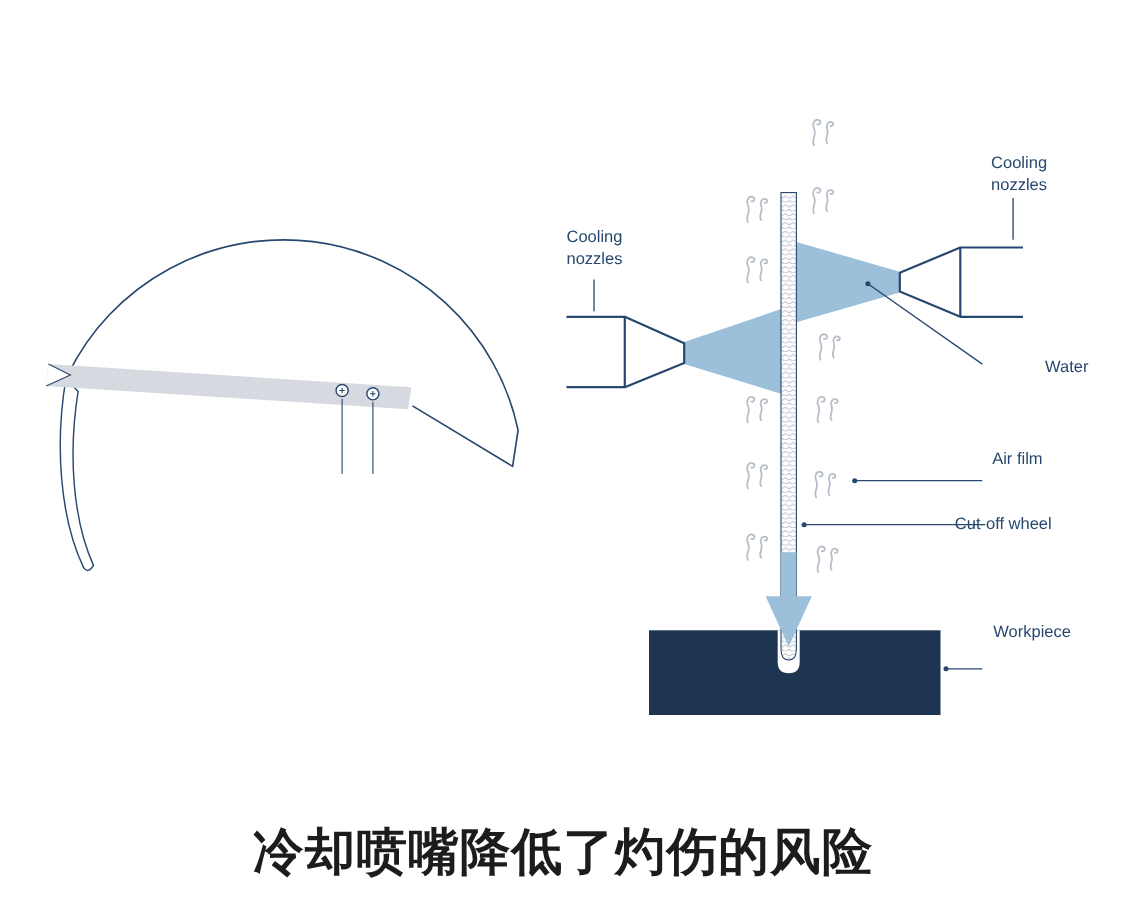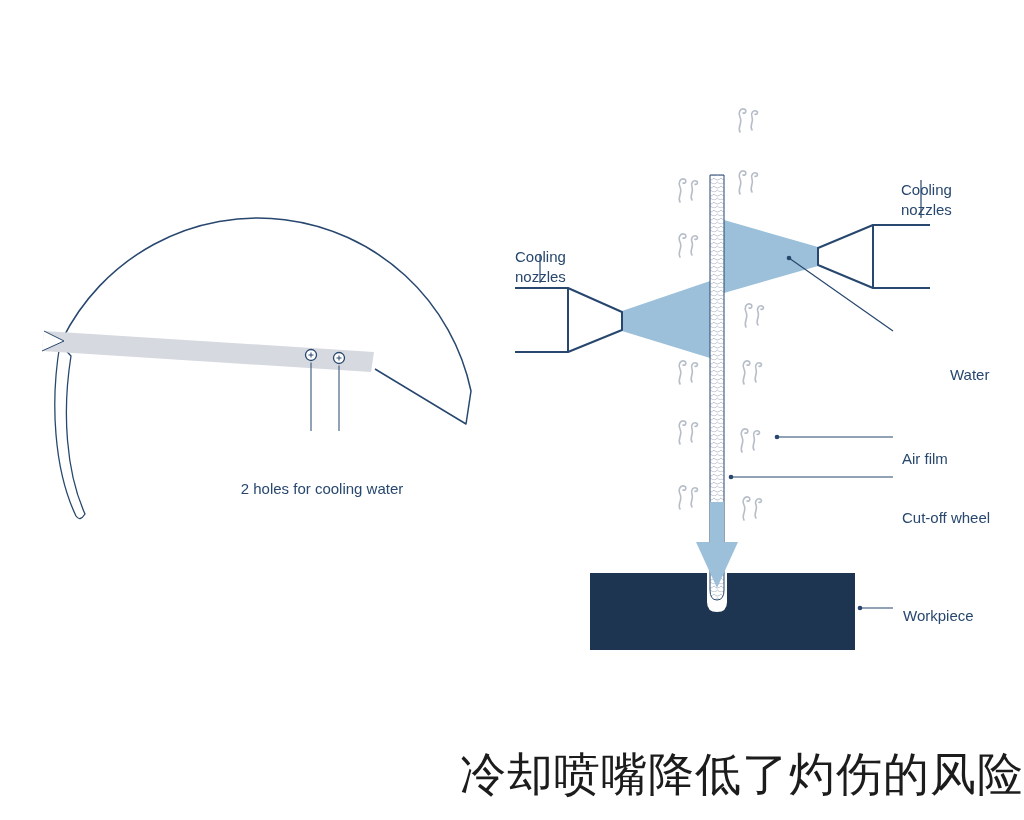--- a/index.html
+++ b/index.html
@@ -10,30 +10,29 @@
     font-family:"Liberation Sans","DejaVu Sans",sans-serif;
     overflow:hidden;
   }
   .canvas svg{position:absolute;left:0;top:0;}
   .lbl{
     position:absolute;
     color:#27476e;
     font-size:15px;
     line-height:20px;
     white-space:pre-line;
-    margin-top:41px;
   }
   .lbl.center{text-align:center;}
   .title{
     position:absolute;
     left:0;right:0;
     top:744px;
-    text-align:right;
+    text-align:center;
     font-size:46px;
-    font-weight:400;
+    font-weight:700;
     letter-spacing:1px;
     color:#1c1c1c;
   }
 </style>
 </head>
 <body>
 
 <div class="canvas">
 
   <svg width="1024" height="820" viewBox="0 0 1024 820">
@@ -116,30 +115,29 @@
       </g>
       <g fill="#27476e">
         <circle cx="789" cy="258" r="2.3"></circle>
         <circle cx="777" cy="437" r="2.3"></circle>
         <circle cx="731" cy="477" r="2.3"></circle>
         <circle cx="860" cy="608" r="2.3"></circle>
       </g>
     </g>
   </svg>
 
-  <div class="lbl center" style="left:172px; top:438px; width:300px;">2 holes for cooling water</div>
 
   <div class="lbl" style="left:515px; top:206px;">Cooling
 nozzles</div>
 
   <div class="lbl" style="left:901px; top:139px;">Cooling
 nozzles</div>
 
   <div class="lbl" style="left:950px; top:324px;">Water</div>
 
   <div class="lbl" style="left:902px; top:408px;">Air film</div>
 
-  <div class="lbl" style="left:902px; top:467px;">Cut-off wheel</div>
+  <div class="lbl" style="left:868px; top:467px;">Cut-off wheel</div>
 
   <div class="lbl" style="left:903px; top:565px;">Workpiece</div>
 
   <div class="title">冷却喷嘴降低了灼伤的风险</div>
 </div>
 
 </body></html>

